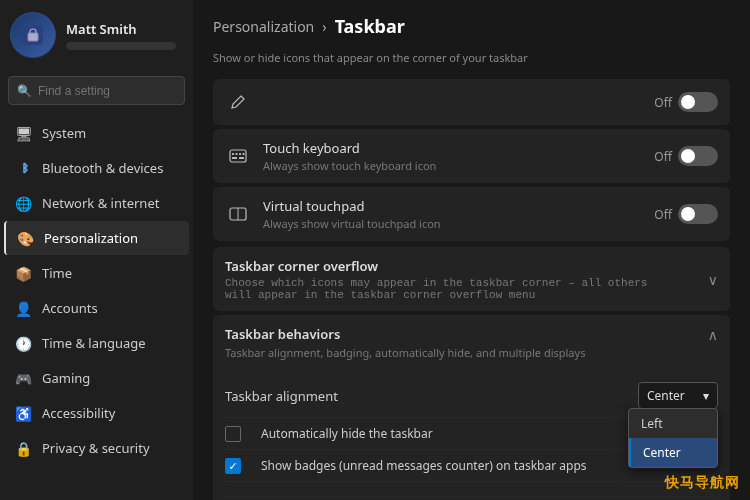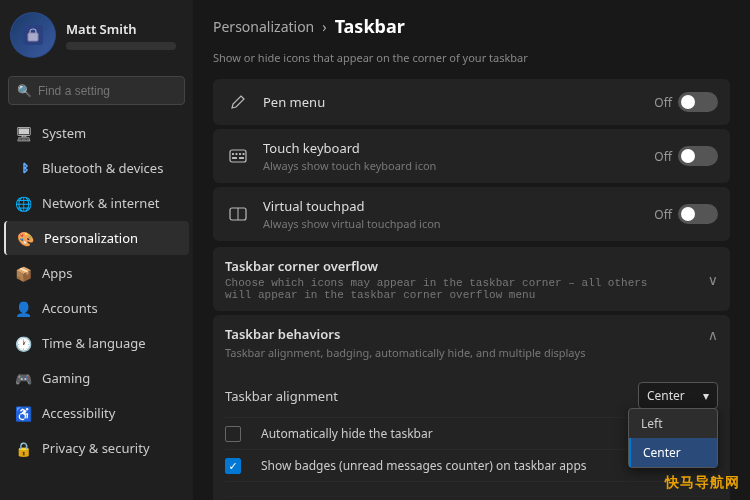--- a/index.html
+++ b/index.html
@@ -446,21 +446,21 @@
     <li class="nav-item">
       <span class="nav-icon">🌐</span>
       <span class="nav-label">Network &amp; internet</span>
     </li>
     <li class="nav-item active">
       <span class="nav-icon">🎨</span>
       <span class="nav-label">Personalization</span>
     </li>
     <li class="nav-item">
       <span class="nav-icon">📦</span>
-      <span class="nav-label">Apps</span>
+      <span class="nav-label">Time</span>
     </li>
     <li class="nav-item">
       <span class="nav-icon">👤</span>
       <span class="nav-label">Accounts</span>
     </li>
     <li class="nav-item">
       <span class="nav-icon">🕐</span>
       <span class="nav-label">Time &amp; language</span>
     </li>
     <li class="nav-item">
@@ -492,21 +492,20 @@
   <div class="scroll-area">
     <div class="section-desc">Show or hide icons that appear on the corner of your taskbar</div>
 
     <div class="setting-row">
       <div class="setting-row-icon">
         <svg width="18" height="18" viewBox="0 0 18 18" fill="none">
           <path d="M12 3L15 6L7 14L3 15L4 11L12 3Z" stroke="#bbb" stroke-width="1.2" fill="none"></path>
         </svg>
       </div>
       <div class="setting-row-text">
-        <div class="setting-row-title">Pen menu</div>
       </div>
       <div class="toggle">
         <span class="toggle-label">Off</span>
         <div class="toggle-track">
           <div class="toggle-thumb"></div>
         </div>
       </div>
     </div>
 
     <div class="setting-row">

